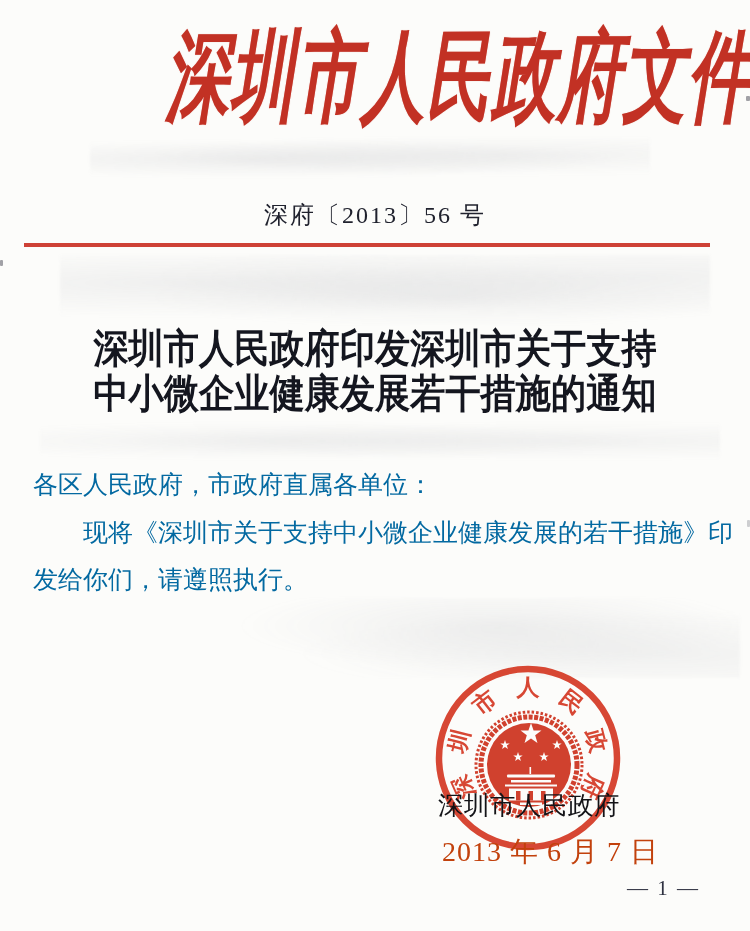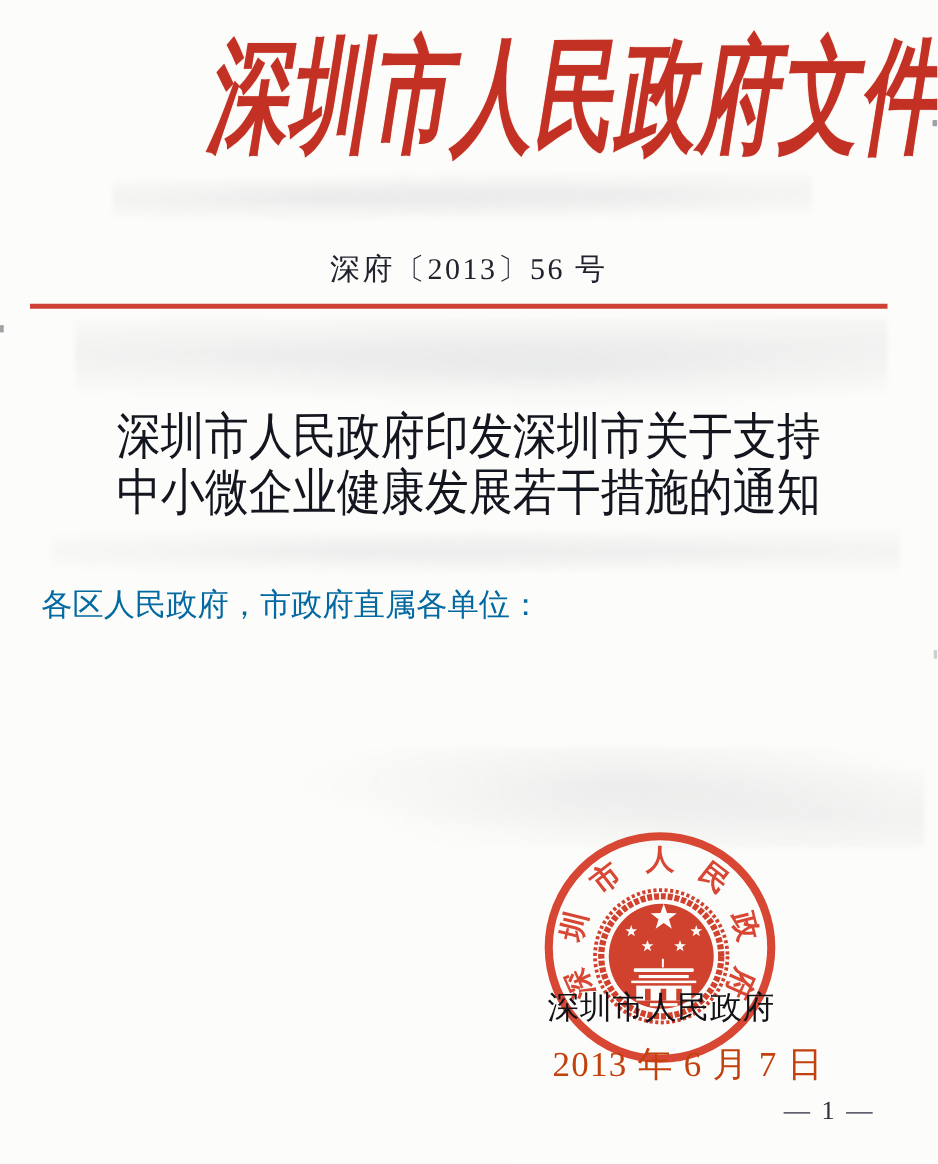--- a/index.html
+++ b/index.html
@@ -39,21 +39,21 @@
   .docnum{
     position:absolute; left:0; top:199px; width:100%; text-align:center;
     font-size:24px; color:#20222e; letter-spacing:2px;
   }
   .rule{
     position:absolute; left:24px; top:243px; width:686px; height:4px;
     background:#ce4136; border:none; margin:0;
   }
   .doctitle{
     position:absolute; left:0; top:326px; width:100%; text-align:center;
-    font-weight:normal; color:#14161f; margin:0;
+    font-weight:bold; color:#14161f; margin:0;
   }
   .doctitle-inner{
     display:inline-block; transform:scaleX(.88); transform-origin:50% 50%;
     font-size:40px; line-height:45px; white-space:nowrap;
   }
   .bodytext{
     position:absolute; left:33px; top:461px; width:712px;
     font-size:25px; line-height:47.5px; color:#0369a1;
   }
   .bodytext p{margin:0;}
@@ -96,20 +96,21 @@
 
   <h2 class="doctitle">
     <span class="doctitle-inner">
       <span>深圳市人民政府印发深圳市关于支持</span><br>
       <span>中小微企业健康发展若干措施的通知</span>
     </span>
   </h2>
 
   <main class="bodytext">
     <p>各区人民政府，市政府直属各单位：</p>
+    <p class="indent">现将《深圳市关于支持中小微企业健康发展的若干措施》印发给你们，请遵照执行。</p>
   </main>
 
   <svg class="seal" viewBox="0 0 192 192" xmlns="http://www.w3.org/2000/svg">
     <defs>
       <polygon id="star" points="0,-11 2.59,-3.56 10.46,-3.4 4.18,1.36 6.47,8.9 0,4.4 -6.47,8.9 -4.18,1.36 -10.46,-3.4 -2.59,-3.56"></polygon>
     </defs>
 
     <circle cx="96" cy="96" r="89" fill="none" stroke="#d6402c" stroke-width="6.5"></circle>
 
     <g fill="#cf3a26">

